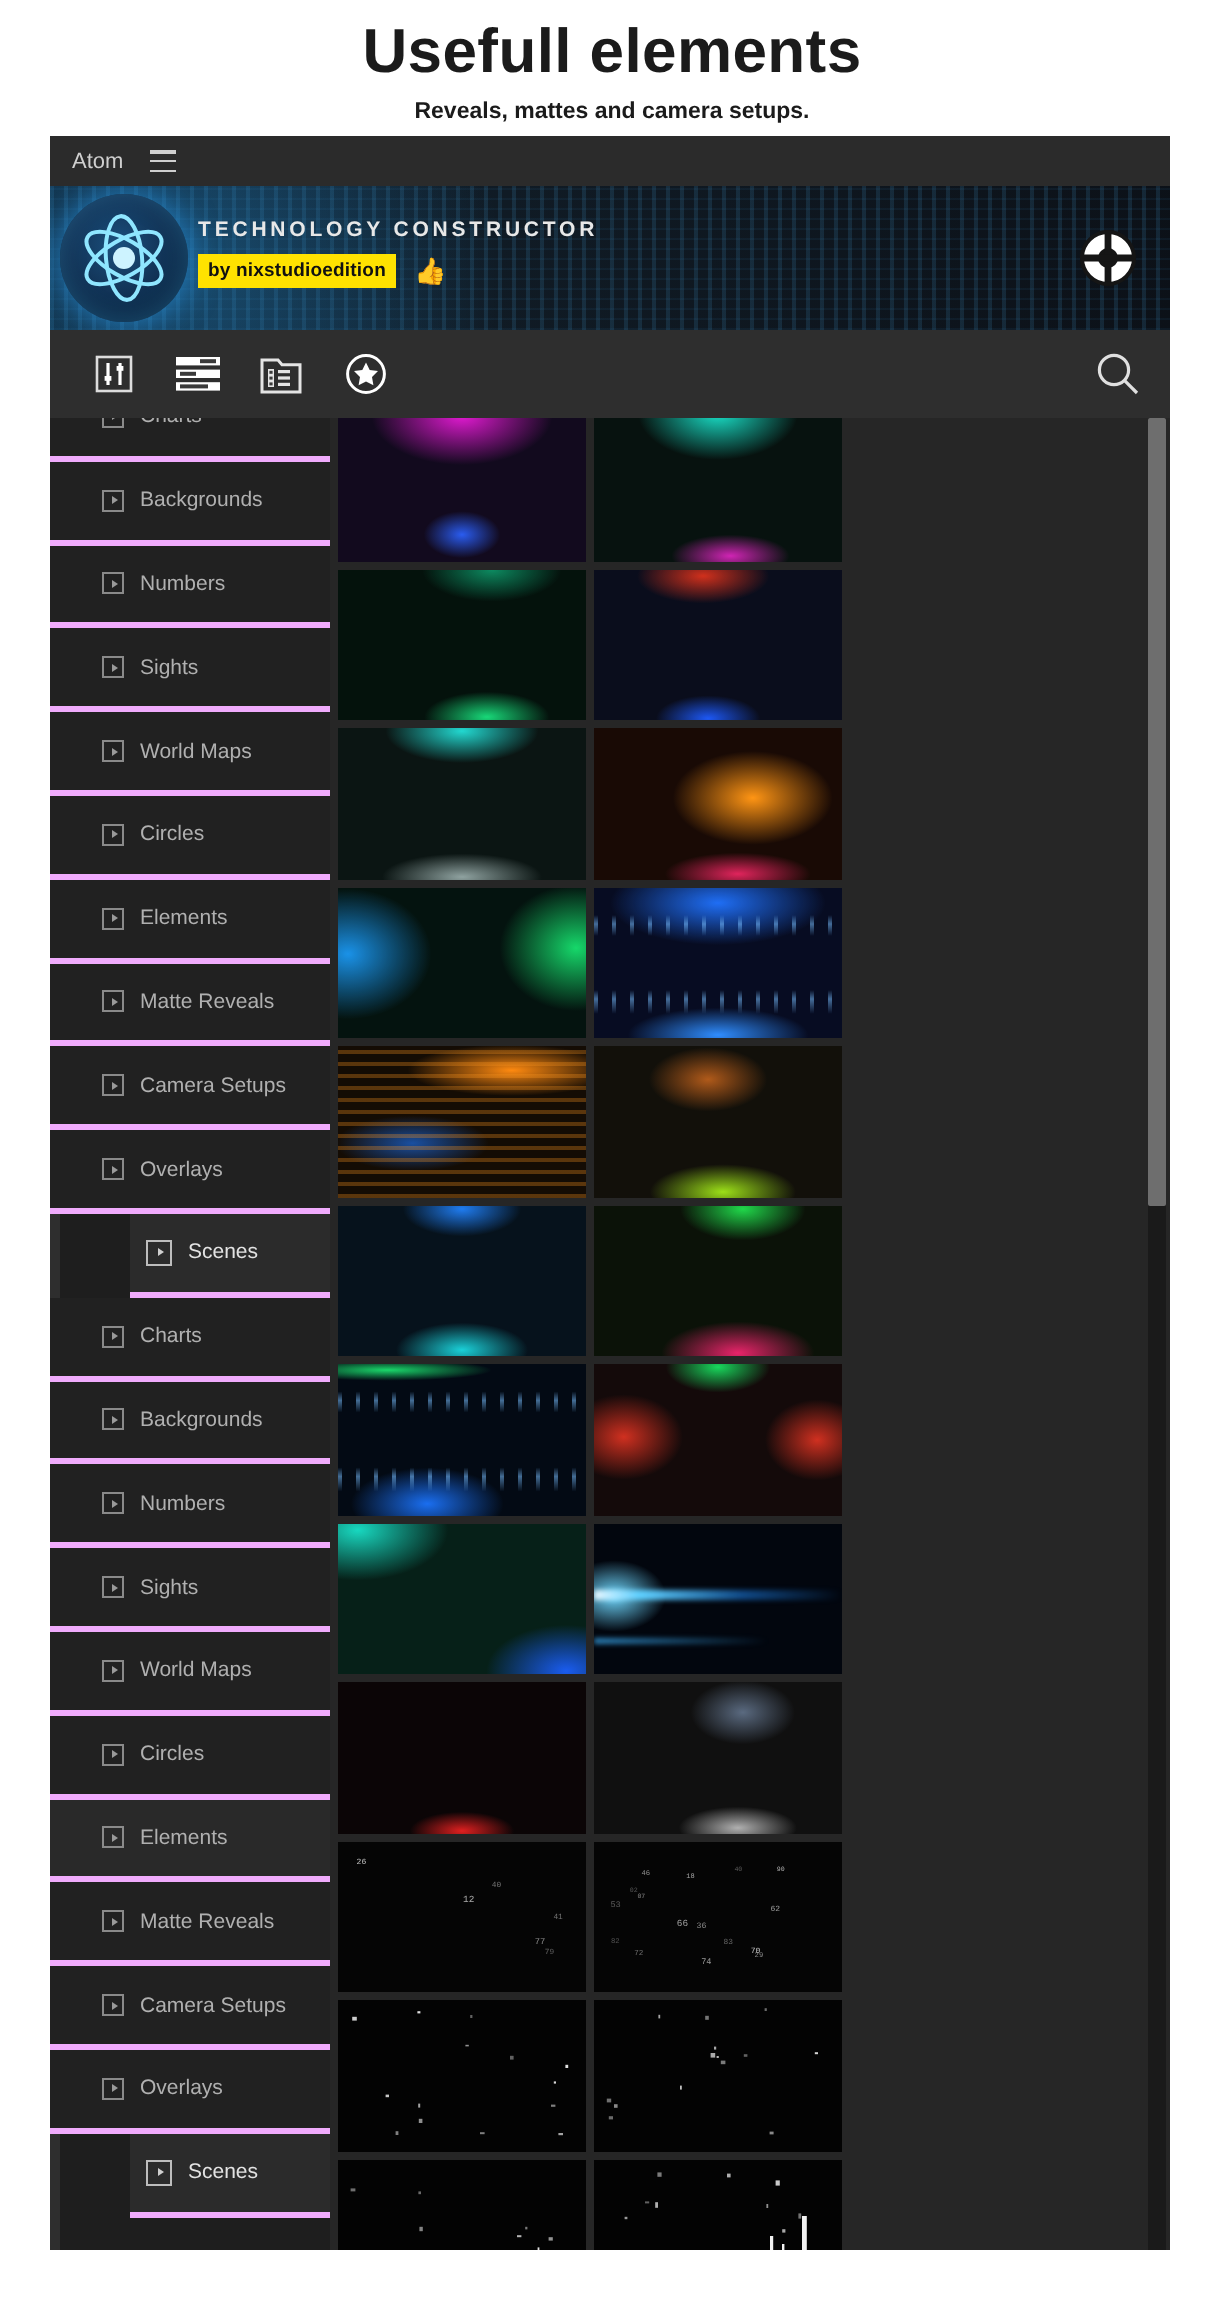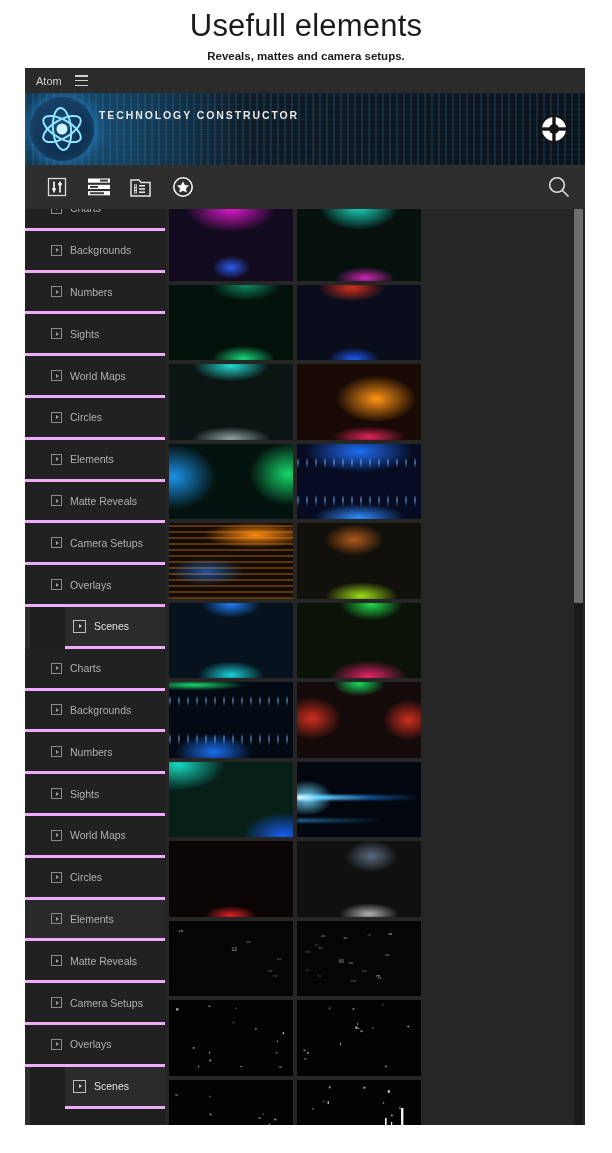--- a/index.html
+++ b/index.html
@@ -1,20 +1,20 @@
 <!DOCTYPE html>
 <html><head>
 <meta charset="utf-8">
 <style>
   html,body{margin:0;padding:0;background:#ffffff;}
   body{width:612px;height:1153px;overflow:hidden;font-family:"Liberation Sans",sans-serif;}
 
   
   .page-head{width:612px;background:#ffffff;text-align:center;}
-  .page-title{font-size:31px;line-height:36px;color:#1b1b1b;font-weight:400;padding-top:8px;letter-spacing:.2px;}
+  .page-title{font-size:31px;line-height:36px;color:#1b1b1b;font-weight:700;padding-top:8px;letter-spacing:.2px;}
   .page-sub{font-size:11.5px;line-height:14px;color:#1b1b1b;font-weight:bold;padding-top:5px;}
 
   
   .app-window{position:absolute;left:25px;top:68px;width:560px;height:1057px;background:#1c1c1c;overflow:hidden;}
   .app-window-edge{position:absolute;left:583px;top:68px;width:2px;height:1057px;background:#2a4f77;}
 
   
   .titlebar{height:25px;background:#2b2b2b;display:flex;align-items:center;padding-left:11px;}
   .titlebar .tb-name{font-size:11px;color:#cfcfcf;}
   .titlebar .tb-burger{margin-left:13px;width:13px;height:11px;display:flex;flex-direction:column;justify-content:space-between;}
@@ -102,20 +102,24 @@
           <ellipse cx="25" cy="25" rx="21" ry="9" transform="rotate(30 25 25)"></ellipse>
           <ellipse cx="25" cy="25" rx="21" ry="9" transform="rotate(-30 25 25)"></ellipse>
           <ellipse cx="25" cy="25" rx="21" ry="9" transform="rotate(85 25 25)"></ellipse>
         </g>
         <circle cx="25" cy="25" r="5.5" fill="#cdf3ff"></circle>
       </svg>
     </div>
 
     <div class="banner-text">
       <div class="banner-title">TECHNOLOGY CONSTRUCTOR</div>
+      <div class="banner-row2">
+        <span class="by-badge">by nixstudioedition</span>
+        <span class="thumb-up">👍</span>
+      </div>
     </div>
 
     <div class="target-icon">
       <svg width="30" height="30" viewBox="0 0 30 30">
         <circle cx="15" cy="15" r="13" fill="#ffffff"></circle>
         <circle cx="15" cy="15" r="5" fill="#151515"></circle>
         <g stroke="#151515" stroke-width="3.4">
           <line x1="15" y1="1" x2="15" y2="29"></line>
           <line x1="1" y1="15" x2="29" y2="15"></line>
         </g>

